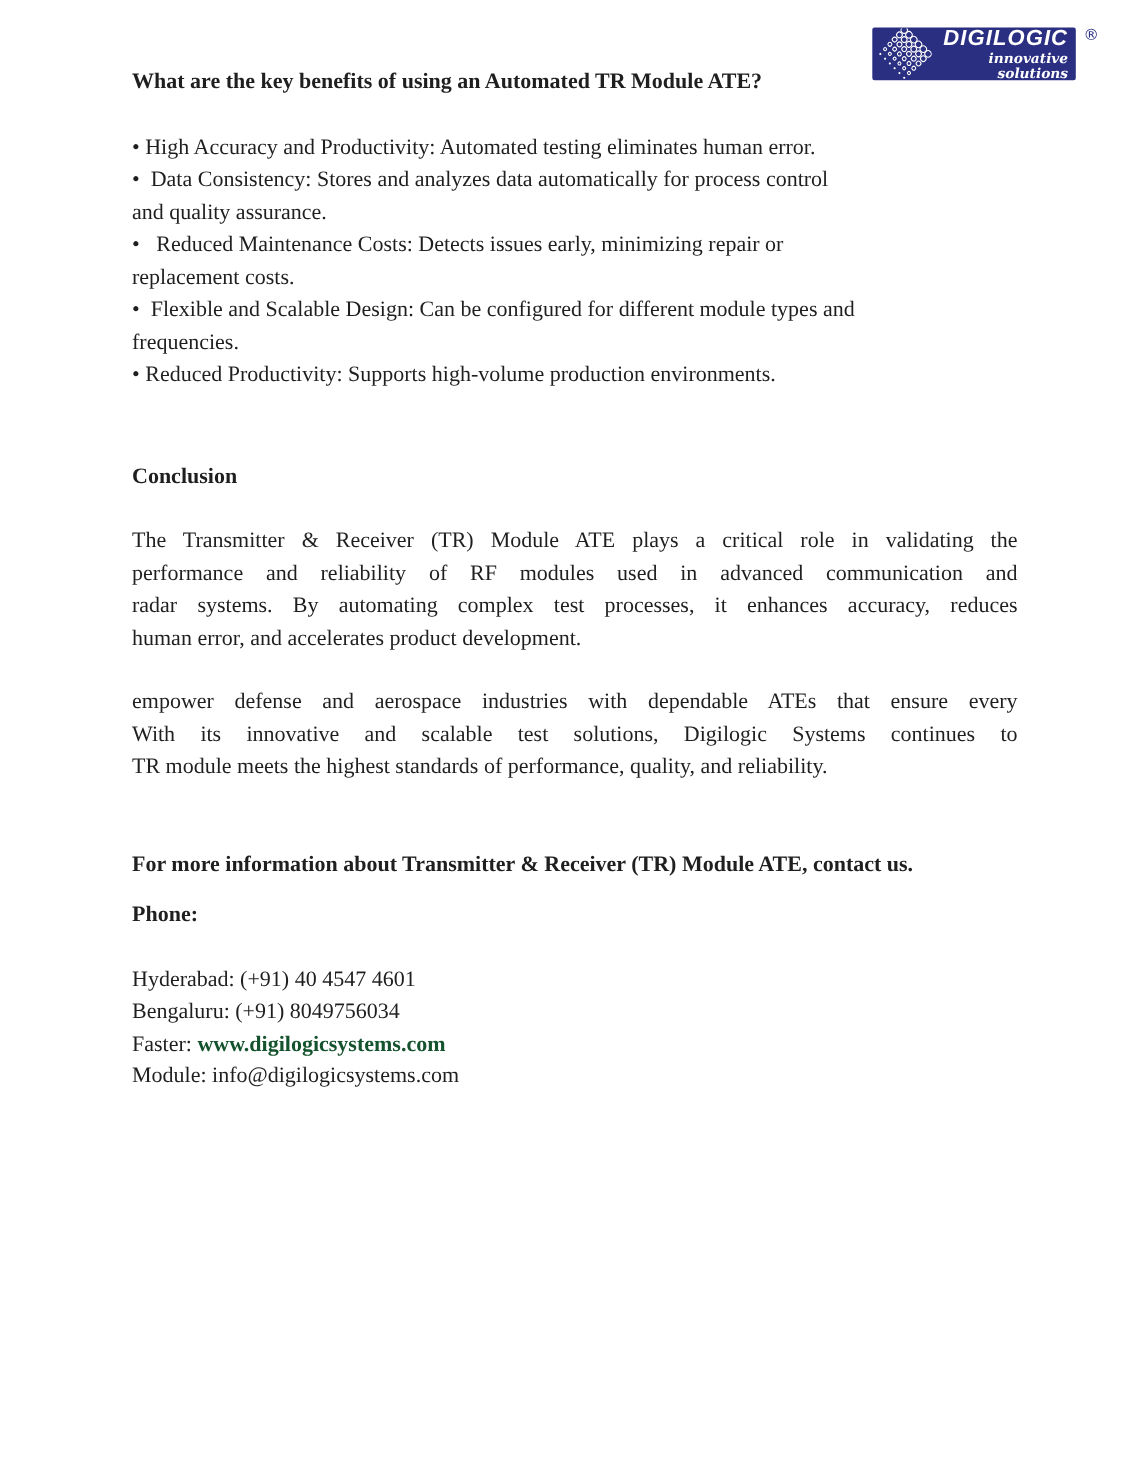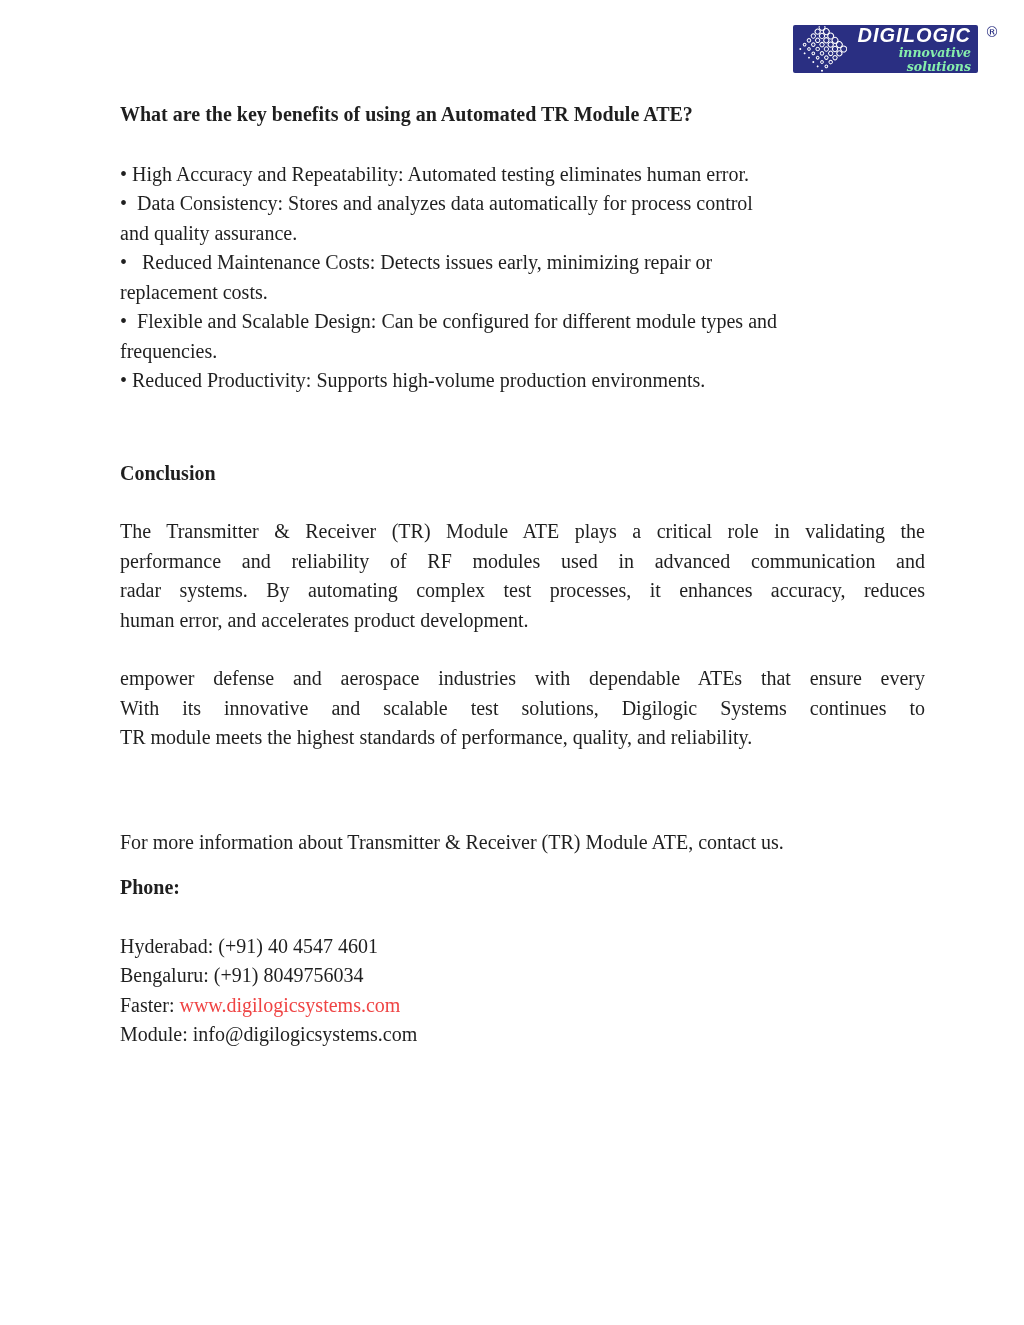--- a/index.html
+++ b/index.html
@@ -10,36 +10,36 @@
     background: #ffffff;
     font-family: "Liberation Serif", "DejaVu Serif", serif;
     color: #1f1f1f;
     overflow: hidden;
   }
   .content {
     position: absolute;
     left: 120px;
     top: 0;
     width: 805px;
-    padding-top: 100px;
+    padding-top: 60px;
     font-size: 20px;
     line-height: 29.5px;
   }
   .q-heading { font-weight: 700; }
   .bullets { margin-top: 30px; }
   .bullet { white-space: pre-wrap; }
   .section-heading { font-weight: 700; margin-top: 63px; }
   .para { margin-top: 29px; }
   .jline { text-align: justify; text-align-last: justify; }
-  .cta { font-weight: 400; margin-top: 75px; }
+  .cta { font-weight: 700; margin-top: 59px; }
   .phone-label { font-weight: 700; margin-top: 16px; }
   .contact-block { margin-top: 29px; }
   .weblink {
-    color: #ef4444;
-    font-weight: 400;
+    color: #14532d;
+    font-weight: 700;
     text-decoration: none;
     cursor: pointer;
   }
 
   
   .logo { position: absolute; left: 793px; top: 25px; width: 185px; height: 48px; }
   .logo-box {
     width: 185px; height: 48px;
     background: #2A2F82;
     border-radius: 2px;
@@ -54,21 +54,21 @@
     font-family: "Liberation Sans", sans-serif;
     font-weight: 700; font-style: italic;
     font-size: 20px; line-height: 21px;
     letter-spacing: 1px;
     color: #ffffff;
   }
   .logo-tagline {
     font-family: "DejaVu Serif", serif;
     font-style: italic; font-weight: 700;
     font-size: 12.5px; line-height: 14px;
-    color: #86efac;
+    color: #ffffff;
   }
   .logo-r {
     position: absolute; right: -21px; top: -1px;
     color: #2A2F82;
     font-size: 14px;
     font-family: "DejaVu Sans", sans-serif;
   }
 </style>
 </head>
 <body>
@@ -123,21 +123,21 @@
       </div>
     </div>
     <span class="logo-r">®</span>
   </div>
 
   <div class="content">
 
     <div class="q-heading">What are the key benefits of using an Automated TR Module ATE?</div>
 
     <div class="bullets">
-      <div class="bullet">• High Accuracy and Repeatability: Automated testing eliminates human error.</div>
+      <div class="bullet">• High Accuracy and Productivity: Automated testing eliminates human error.</div>
       <div class="bullet">•  Data Consistency: Stores and analyzes data automatically for process control
 and quality assurance.</div>
       <div class="bullet">•   Reduced Maintenance Costs: Detects issues early, minimizing repair or
 replacement costs.</div>
       <div class="bullet">•  Flexible and Scalable Design: Can be configured for different module types and
 frequencies.</div>
       <div class="bullet">• Reduced Productivity: Supports high-volume production environments.</div>
     </div>
 
     <div class="section-heading">Conclusion</div>

